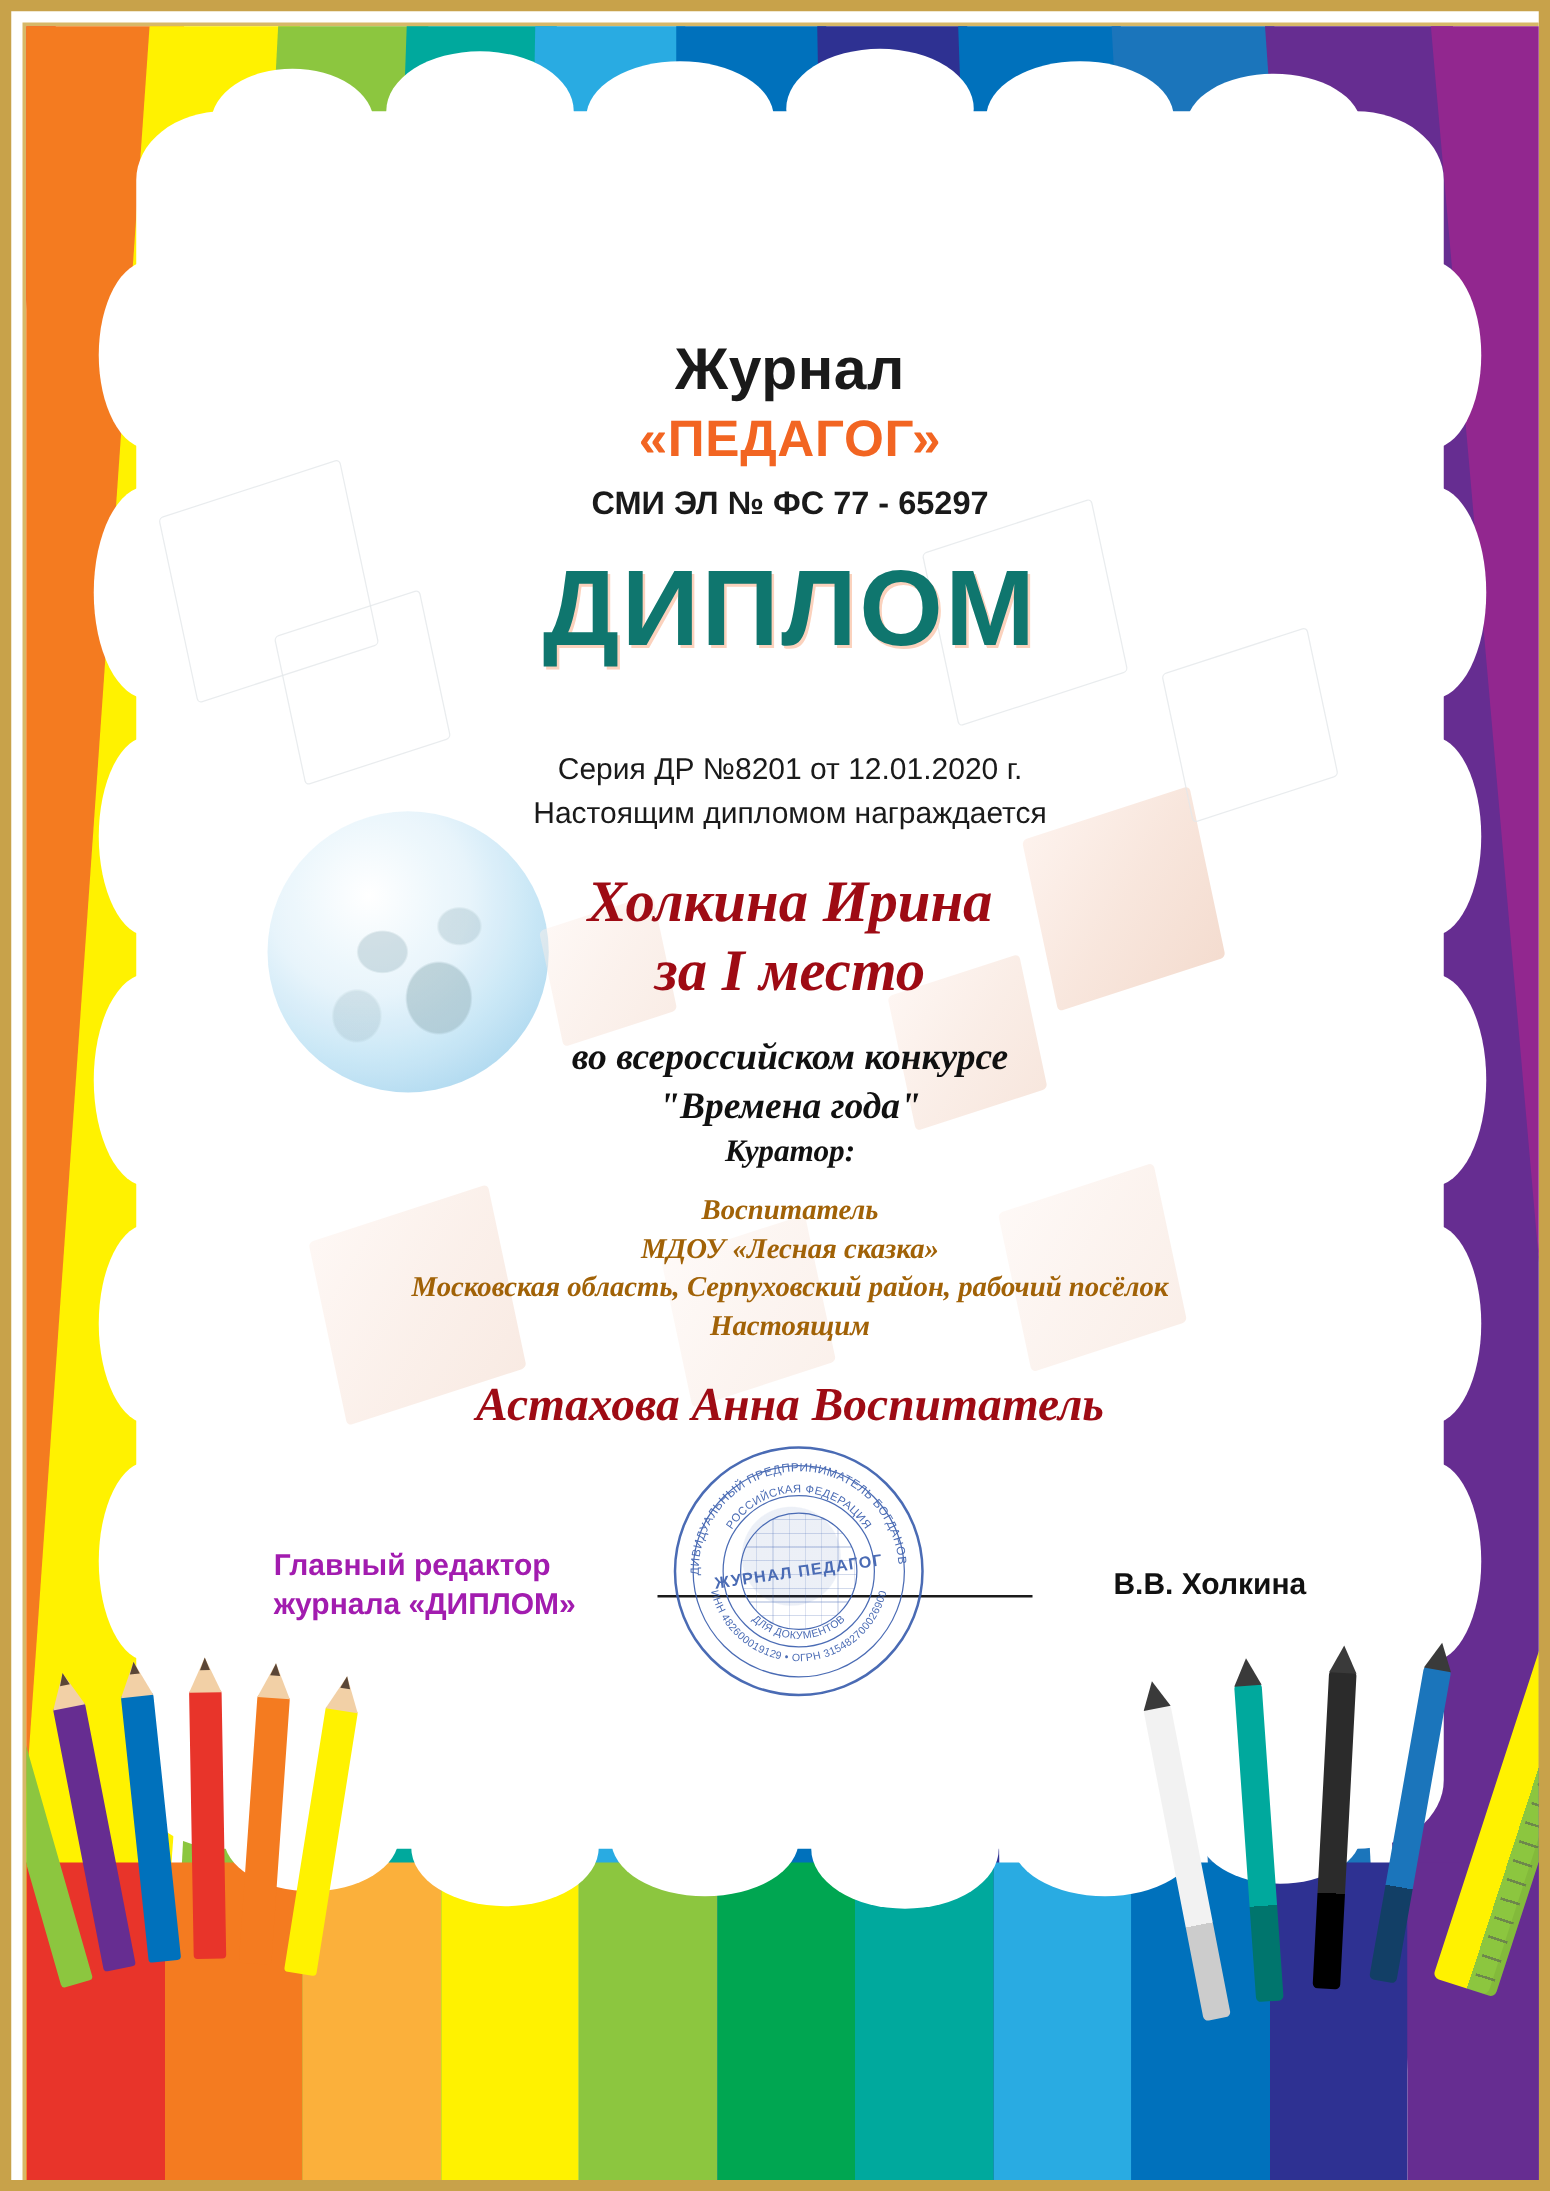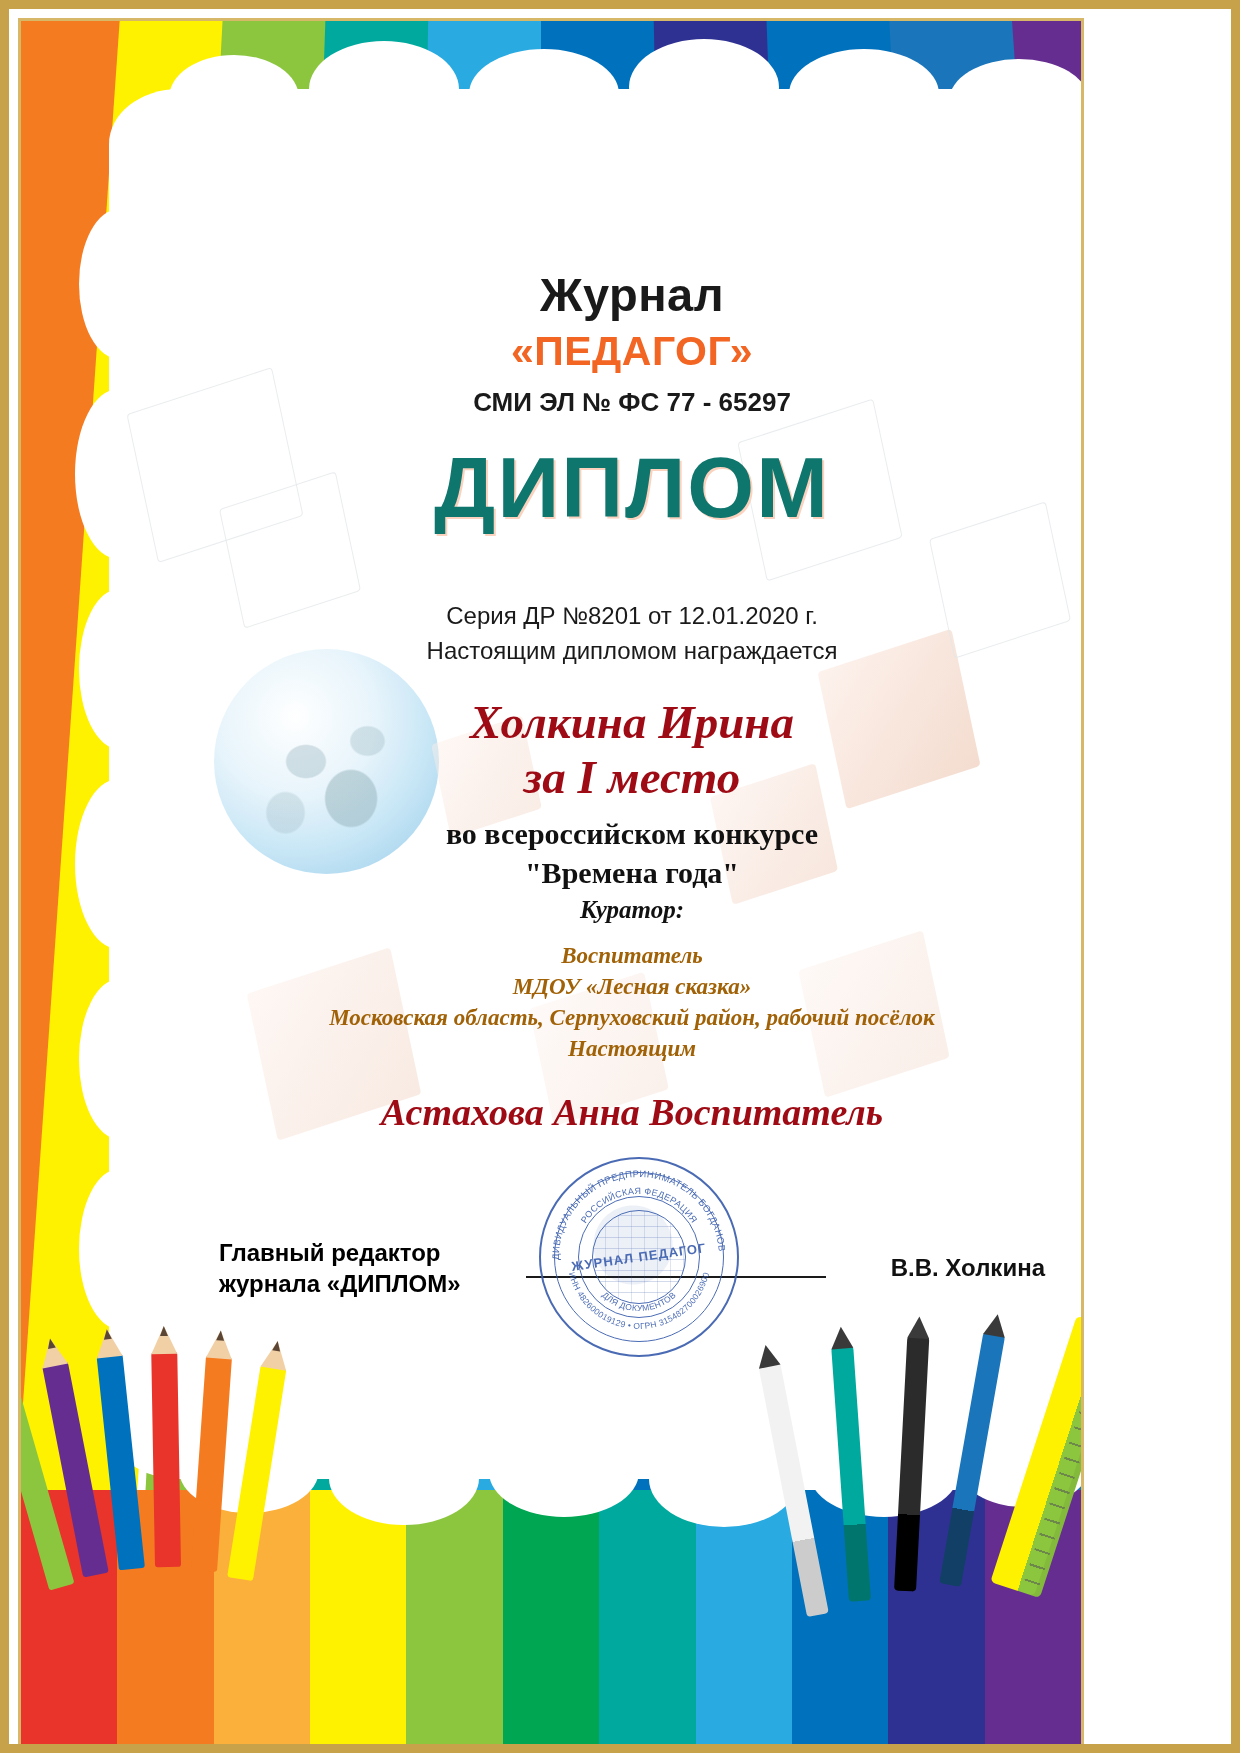--- a/index.html
+++ b/index.html
@@ -20,21 +20,21 @@
     width: 1240px;
     height: 1753px;
     box-sizing: border-box;
     background: #ffffff;
     border: 9px solid #c8a24a;
     overflow: hidden;
   }
   .inner-frame {
     position: absolute;
     left: 9px; top: 9px;
-    width: 1066px; height: 1735px;
+    width: 1222px; height: 1735px;
     box-sizing: border-box;
     border: 3px solid #d7b868;
     overflow: hidden;
     background: #ffffff;
   }
 
   
   .rainbow {
     position: absolute;
     inset: 0;
@@ -189,22 +189,23 @@
   }
   .place {
     font-family: "Liberation Serif", serif;
     font-style: italic;
     font-weight: bold;
     font-size: 47px;
     color: #9e0b14;
     line-height: 1.18;
   }
   .contest {
-    margin-top: 8px;
+    margin-top: 20px;
     font-family: "Liberation Serif", serif;
+    font-style: italic;
     font-weight: bold;
     font-size: 30px;
     color: #111111;
     line-height: 1.3;
   }
   .curator-label {
     margin-top: 4px;
     font-family: "Liberation Serif", serif;
     font-style: italic;
     font-weight: bold;
@@ -238,21 +239,21 @@
     display: flex;
     align-items: center;
     justify-content: space-between;
     padding: 0 110px;
     box-sizing: border-box;
     z-index: 14;
   }
   .editor-title {
     font-size: 24px;
     font-weight: bold;
-    color: #000000;
+    color: #a21caf;
     line-height: 1.3;
     text-align: left;
   }
   .sign-line {
     flex: 1 1 auto;
     height: 2px;
     background: #1a1a1a;
     margin: 18px 14px 0 14px;
     max-width: 300px;
   }

